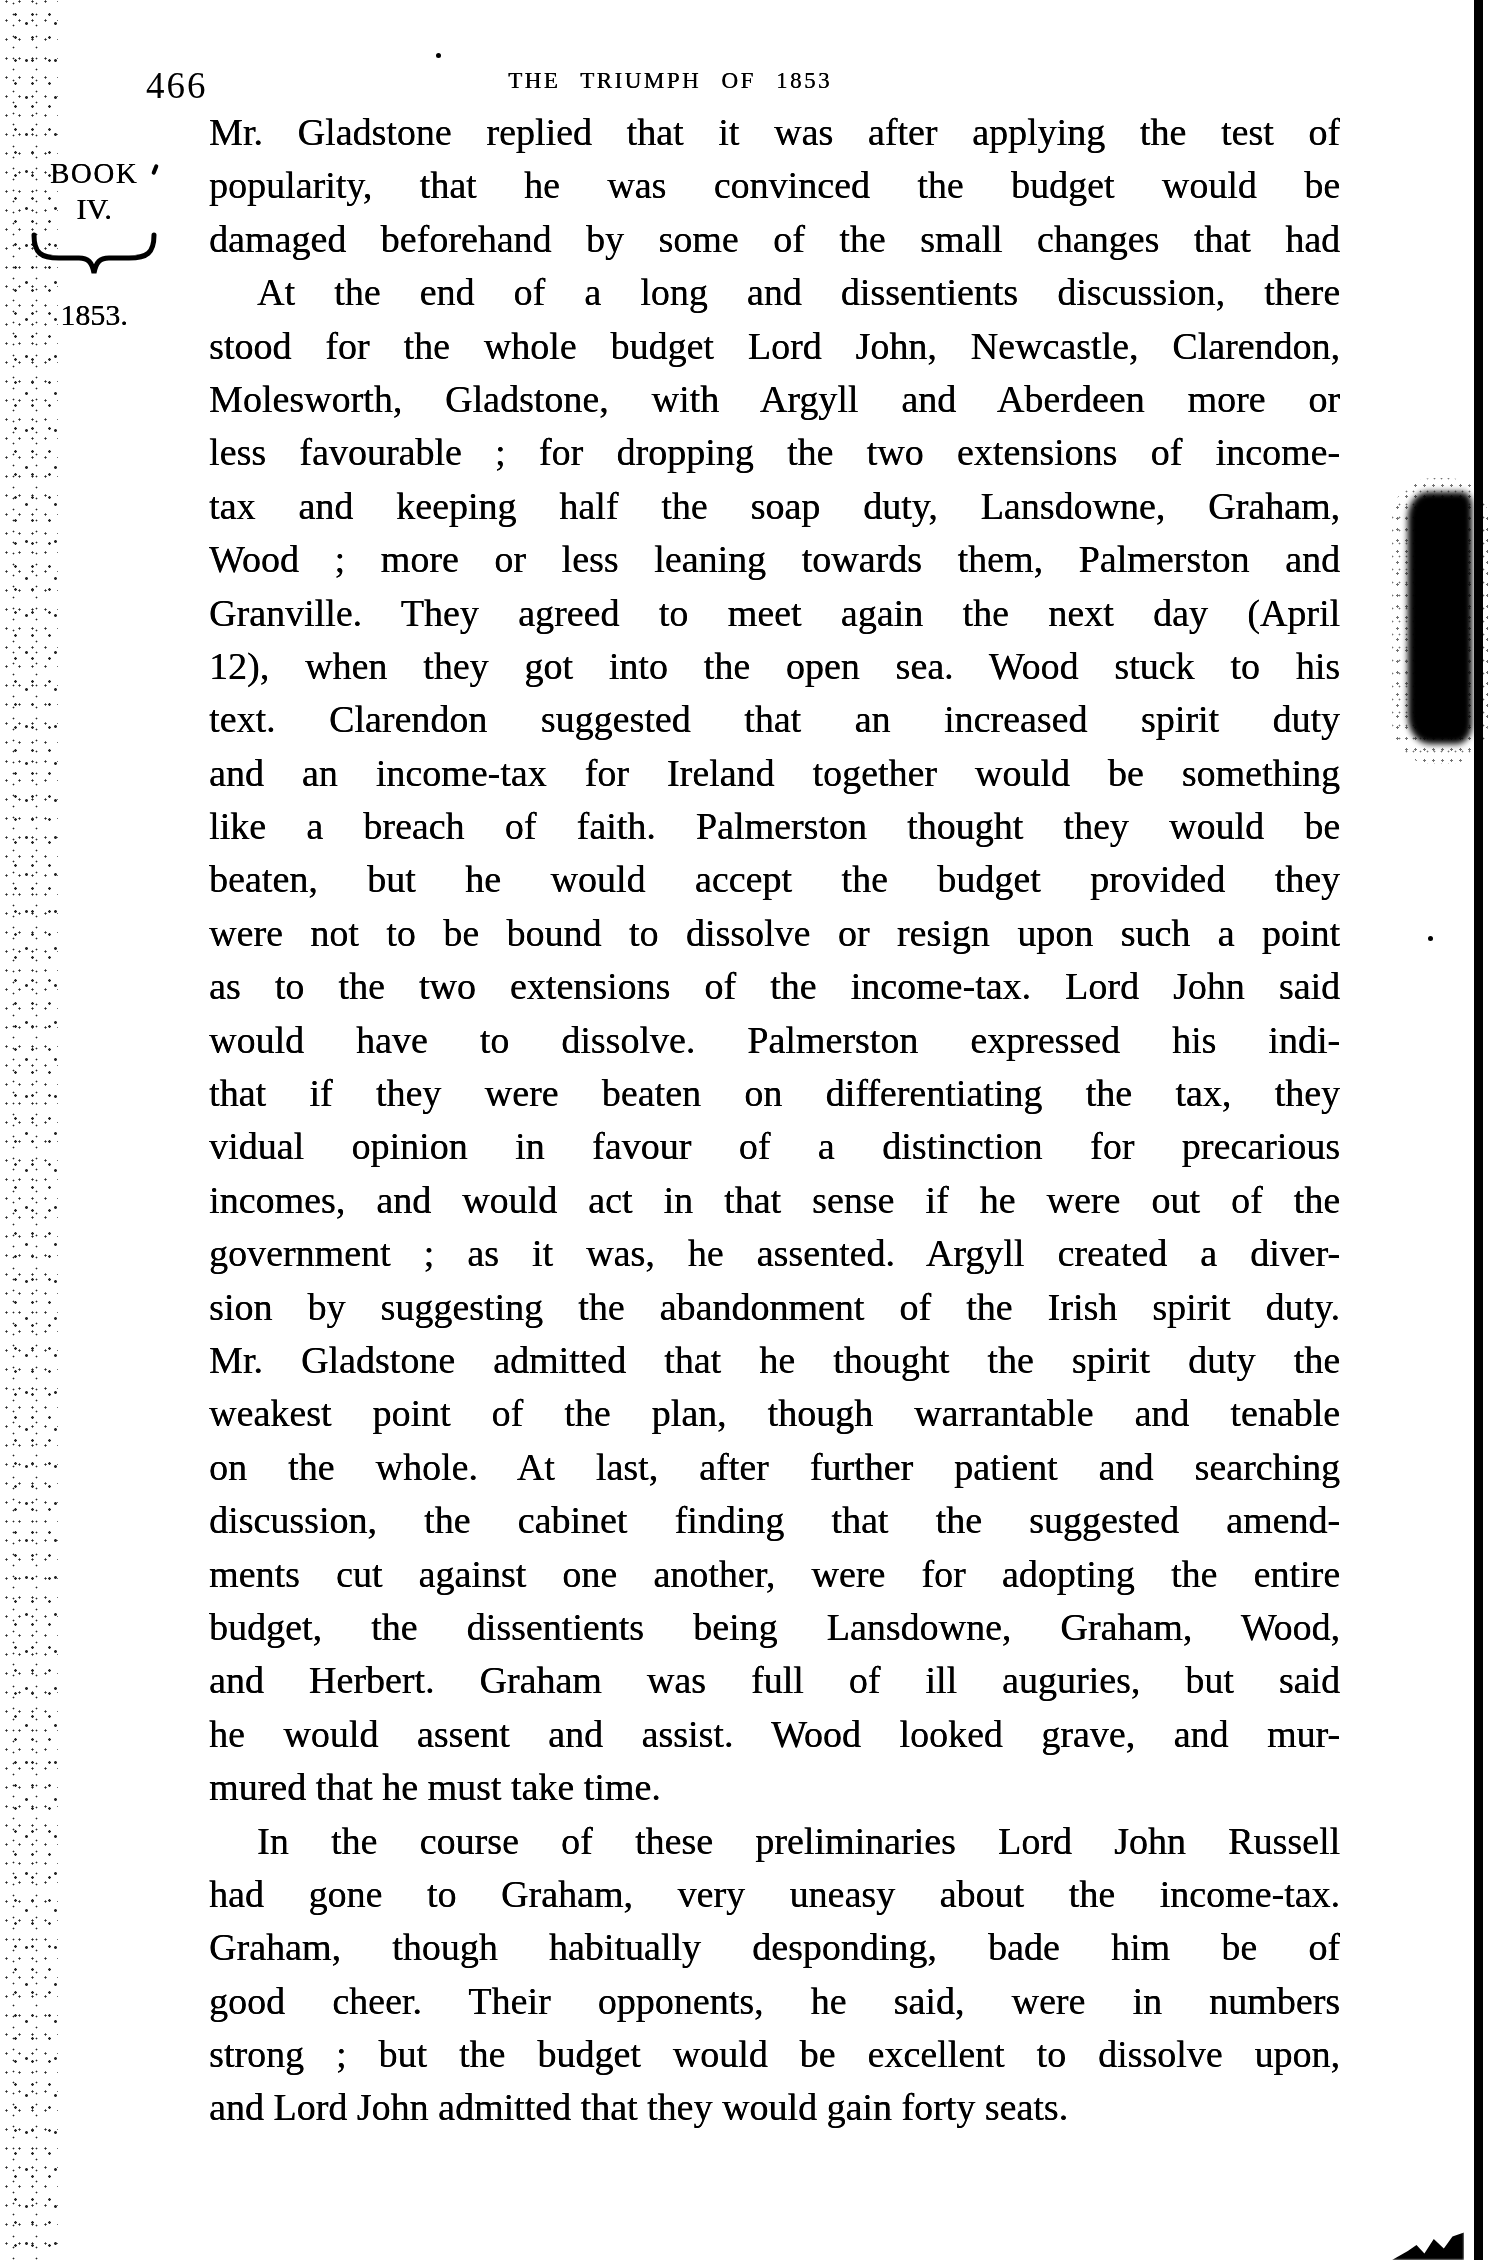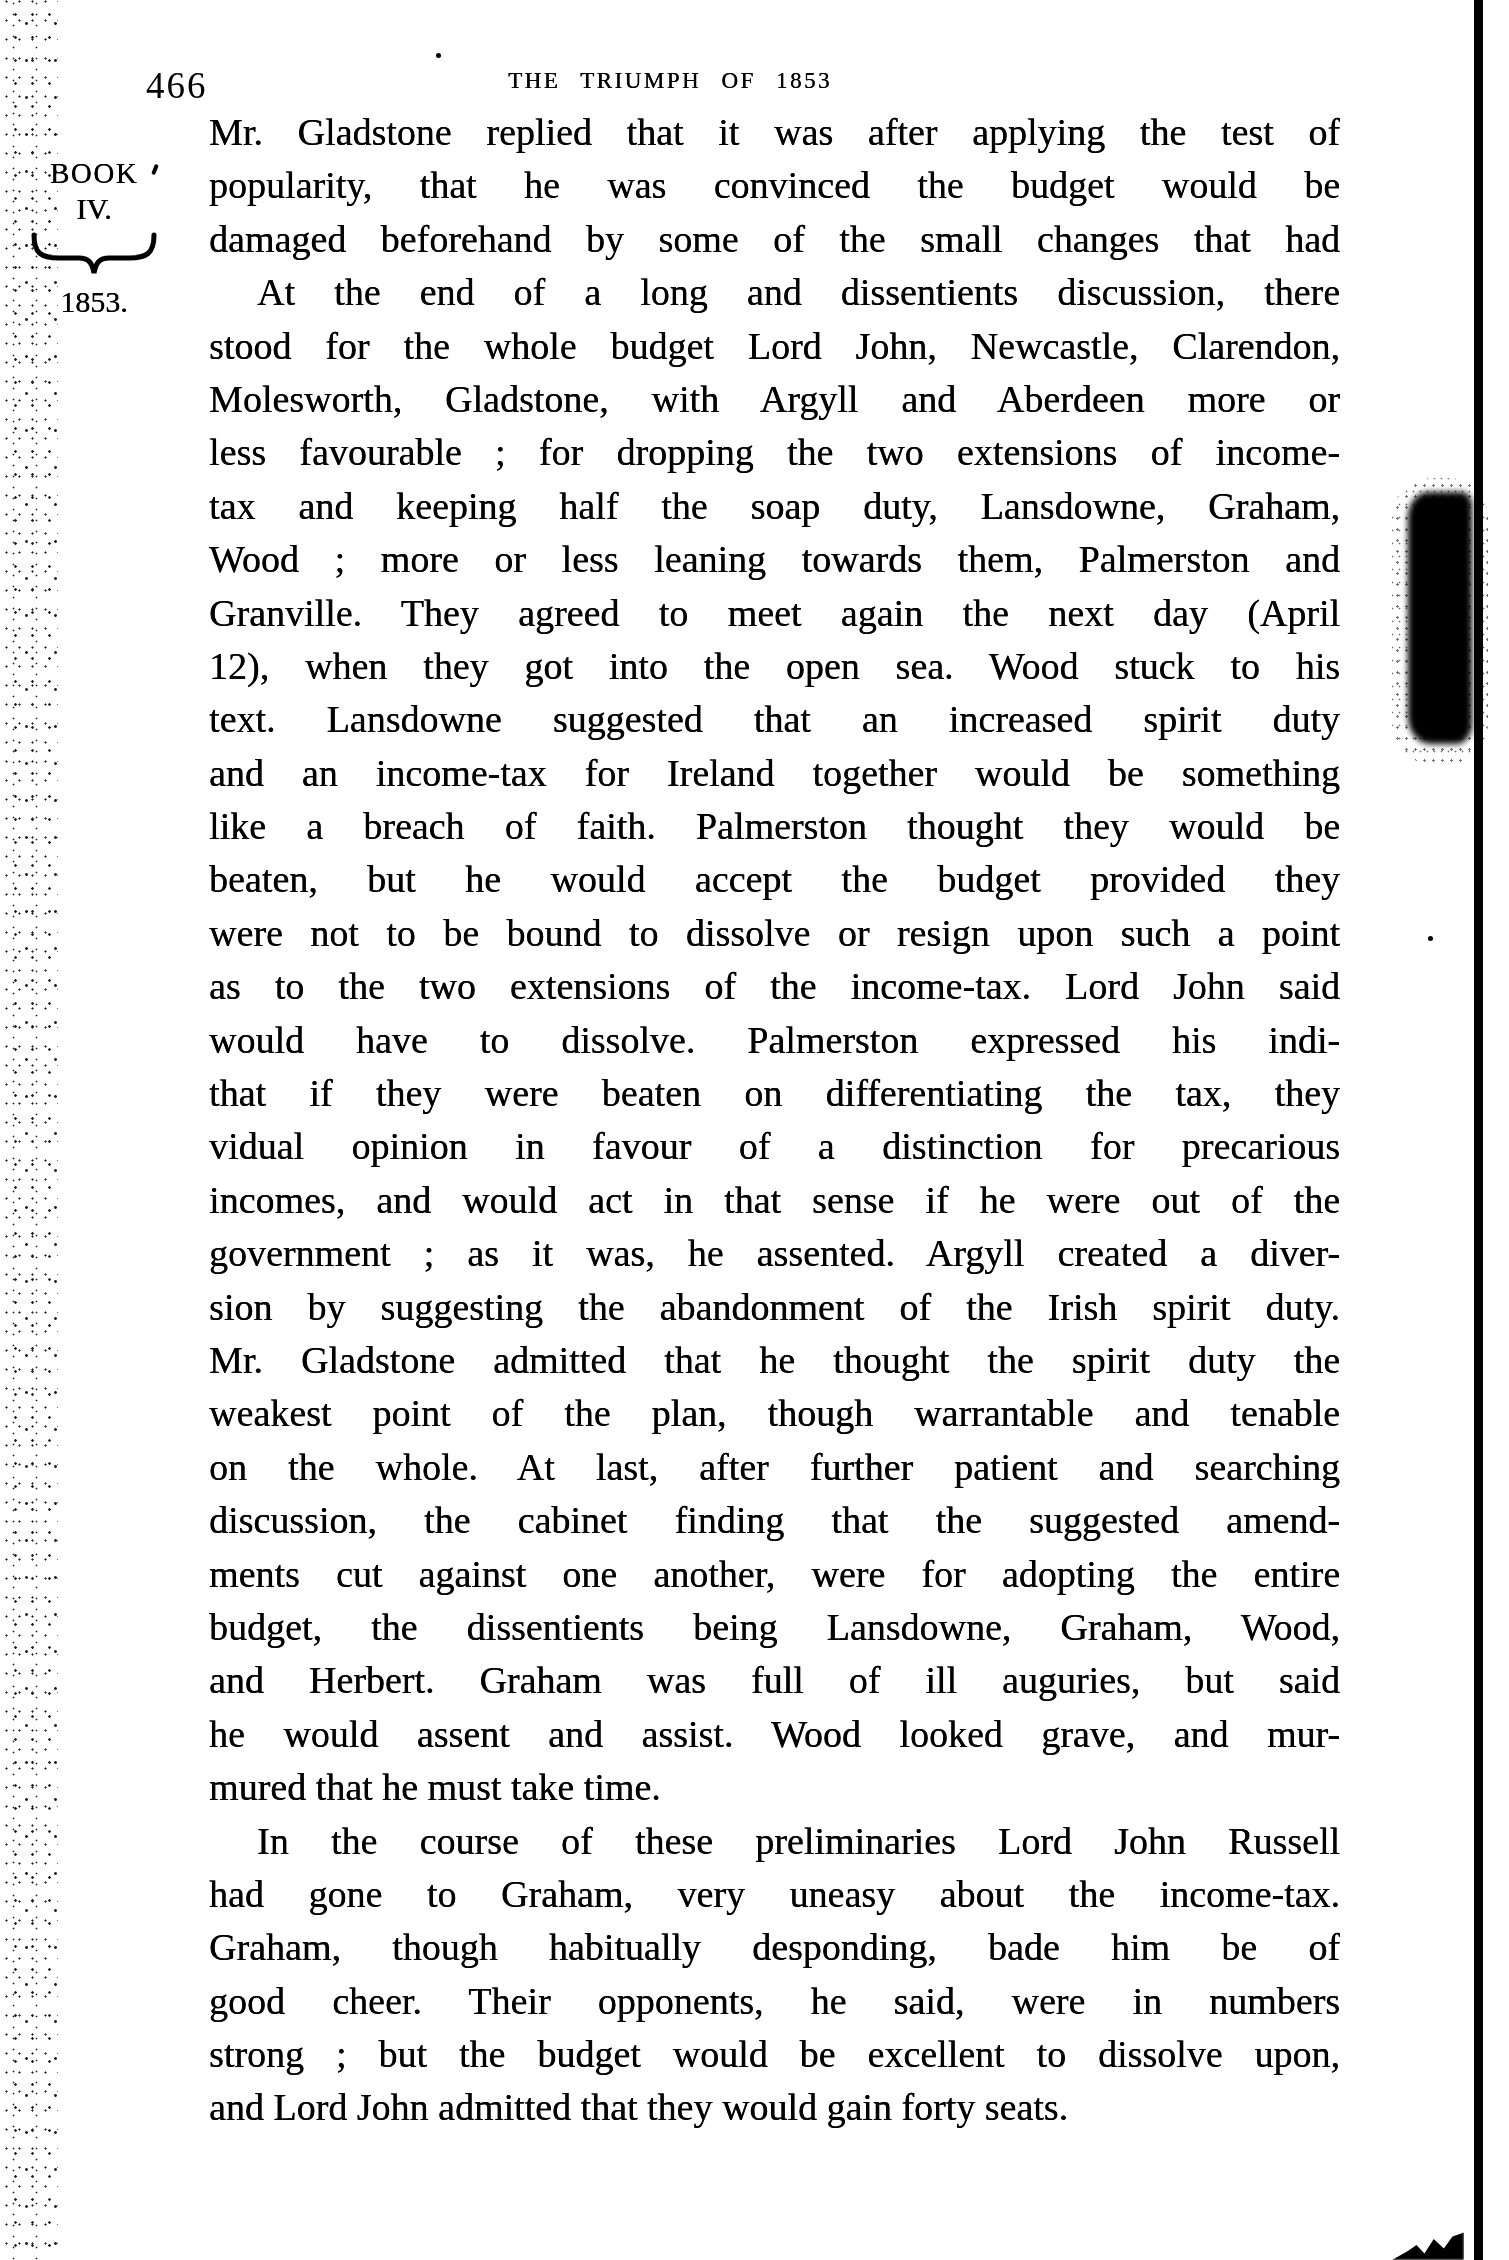--- a/index.html
+++ b/index.html
@@ -35,21 +35,21 @@
     text-shadow:.4px .4px 0 #000;
   }
   
   .marginalia{
     position:absolute;left:24px;top:158px;width:140px;
     text-align:center;line-height:1.1;
   }
   .m-book{font-size:29px;letter-spacing:1.5px;text-shadow:.3px .3px 0 #000;}
   .m-num{font-size:30px;margin-top:2px;text-shadow:.3px .3px 0 #000;}
   .m-brace{display:block;margin:6px auto 0 auto;}
-  .m-year{font-size:30px;margin-top:10px;text-shadow:.3px .3px 0 #000;}
+  .m-year{font-size:30px;margin-top:23px;text-shadow:.3px .3px 0 #000;}
   .type-flaw{
     position:absolute;left:153px;top:164px;width:4px;height:11px;
     background:#000;border-radius:2px;transform:rotate(22deg);
   }
   
   .body-text{
     position:absolute;left:163px;top:106px;width:1177px;
     font-size:38px;
     text-shadow:.35px .35px 0 #000;
   }
@@ -115,21 +115,21 @@
       <div class="line">popularity, that he was convinced the budget would be</div>
       <div class="line">damaged beforehand by some of the small changes that had</div>
       <div class="line indent">At the end of a long and dissentients discussion, there</div>
       <div class="line">stood for the whole budget Lord John, Newcastle, Clarendon,</div>
       <div class="line">Molesworth, Gladstone, with Argyll and Aberdeen more or</div>
       <div class="line">less favourable ; for dropping the two extensions of income-</div>
       <div class="line">tax and keeping half the soap duty, Lansdowne, Graham,</div>
       <div class="line">Wood ; more or less leaning towards them, Palmerston and</div>
       <div class="line">Granville. They agreed to meet again the next day (April</div>
       <div class="line">12), when they got into the open sea. Wood stuck to his</div>
-      <div class="line">text. Lansdowne suggested that an increased spirit duty</div>
+      <div class="line">text. Clarendon suggested that an increased spirit duty</div>
       <div class="line">and an income-tax for Ireland together would be something</div>
       <div class="line">like a breach of faith. Palmerston thought they would be</div>
       <div class="line">beaten, but he would accept the budget provided they</div>
       <div class="line">were not to be bound to dissolve or resign upon such a point</div>
       <div class="line">as to the two extensions of the income-tax. Lord John said</div>
       <div class="line">would have to dissolve. Palmerston expressed his indi-</div>
       <div class="line">that if they were beaten on differentiating the tax, they</div>
       <div class="line">vidual opinion in favour of a distinction for precarious</div>
       <div class="line">incomes, and would act in that sense if he were out of the</div>
       <div class="line">government ; as it was, he assented. Argyll created a diver-</div>

